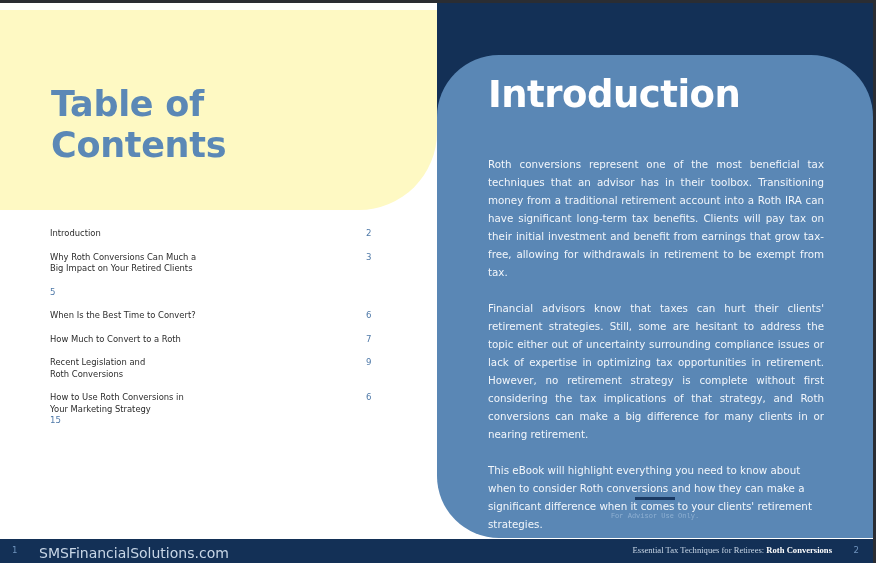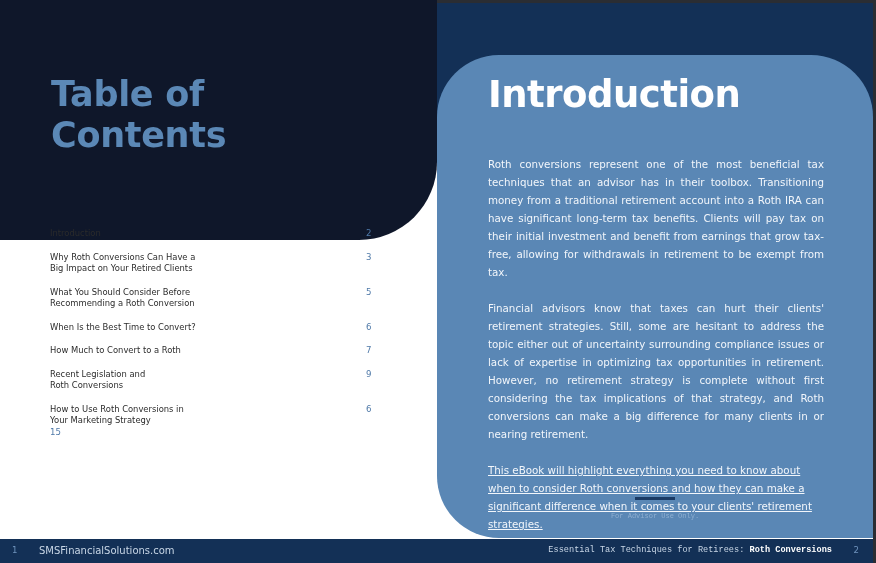--- a/index.html
+++ b/index.html
@@ -5,22 +5,22 @@
   html, body { margin: 0; padding: 0; }
   body {
     width: 876px; height: 563px; overflow: hidden; position: relative;
     background: #ffffff;
     font-family: "Liberation Sans", "DejaVu Sans", sans-serif;
   }
   .topbar { position: absolute; left: 0; top: 0; width: 876px; height: 3px; background: #2a2d33; }
   .right-edge { position: absolute; right: 0; top: 0; width: 3px; height: 563px; background: #2a2d33; }
   .navy-right-bg { position: absolute; left: 437px; top: 3px; width: 439px; height: 140px; background: #133056; }
   .navy-left {
-    position: absolute; left: 0; top: 0; width: 437px; height: 240px;
-    background: #0f172a; border-bottom-right-radius: 78px;
+    position: absolute; left: 0; top: 10px; width: 437px; height: 200px;
+    background: #fef9c3; border-bottom-right-radius: 78px;
   }
   .toc-title {
     position: absolute; left: 51px; top: 74px; margin: 0;
     color: #5b88b6; font-family: "DejaVu Sans", sans-serif; font-weight: bold;
     font-size: 35px; line-height: 41px; letter-spacing: -0.3px;
   }
   .card {
     position: absolute; left: 437px; top: 55px; width: 436px; height: 483px;
     background: #5a87b5; border-radius: 62px 62px 0 62px;
   }
@@ -28,34 +28,34 @@
     position: absolute; left: 51px; top: 18px; margin: 0;
     color: #ffffff; font-family: "DejaVu Sans", sans-serif; font-weight: bold;
     font-size: 37px; letter-spacing: -0.5px;
   }
   .card-body {
     position: absolute; left: 51px; top: 100px; width: 336px;
     color: #f2f6fb; font-family: "DejaVu Sans", sans-serif; font-size: 10.3px; line-height: 18px;
     text-align: justify;
   }
   .card-body p { margin: 0 0 18px 0; }
-  .card-body p.last { text-align: left; text-decoration: underline; }
+  .card-body p.last { text-align: left; }
   .divider { position: absolute; left: 198px; top: 442px; width: 40px; height: 3px; background: #1b3a63; }
   .disclaimer {
     position: absolute; left: 0; width: 436px; top: 457px; text-align: center;
     color: #8fb0d2; font-size: 7px; font-family: Liberation Mono, monospace;
   }
   .toc-list { position: absolute; left: 50px; top: 228px; width: 330px; }
   .toc-item { position: relative; display: flex; justify-content: space-between; align-items: flex-start; }
   .toc-label { color: #2b2b2b; font-family: "DejaVu Sans", sans-serif; font-size: 8.4px; line-height: 11.5px; white-space: pre-line; width: 260px; }
   .toc-page { color: #4f79a8; font-family: "DejaVu Sans", sans-serif; font-size: 8.6px; line-height: 11.5px; width: 14px; text-align: left; }
   .footer { position: absolute; left: 0; top: 539px; width: 873px; height: 24px; background: #133056; }
   .f-num-left { position: absolute; left: 12px; top: 6px; color: #6f93bd; font-size: 8.6px; font-family: "DejaVu Sans", sans-serif; }
-  .f-site { position: absolute; left: 39px; top: 6px; color: #c8d6e6; font-size: 10px; font-family: "DejaVu Sans", sans-serif; }
-  .f-title { position: absolute; right: 41px; top: 6px; color: #c8d6e6; font-size: 8.6px; font-family: Liberation Mono, monospace; }
+  .f-site { position: absolute; left: 39px; top: 6px; color: #c8d6e6; font-size: 14px; font-family: "DejaVu Sans", sans-serif; }
+  .f-title { position: absolute; right: 41px; top: 6px; color: #c8d6e6; font-size: 8.6px; font-family: Liberation Serif, serif; }
   .f-title b { color: #ffffff; }
   .f-num-right { position: absolute; right: 14px; top: 6px; color: #6f93bd; font-size: 8.6px; font-family: "DejaVu Sans", sans-serif; }
 </style>
 </head>
 <body>
 
 <div class="topbar"></div>
 <div class="navy-right-bg"></div>
 
 <div class="navy-left">
@@ -64,27 +64,25 @@
     <span>Contents</span>
   </h1>
 </div>
 
 <div class="toc-list">
   <div class="toc-item" style="margin-bottom:12px">
     <span class="toc-label">Introduction</span>
     <span class="toc-page">2</span>
   </div>
   <div class="toc-item" style="margin-bottom:12px">
-    <span class="toc-label">Why Roth Conversions Can Have a
+    <span class="toc-label">Why Roth Conversions Can Much a
 Big Impact on Your Retired Clients</span>
     <span class="toc-page">3</span>
   </div>
   <div class="toc-item" style="margin-bottom:12px">
-    <span class="toc-label">What You Should Consider Before
-Recommending a Roth Conversion</span>
     <span class="toc-page">5</span>
   </div>
   <div class="toc-item" style="margin-bottom:12px">
     <span class="toc-label">When Is the Best Time to Convert?</span>
     <span class="toc-page">6</span>
   </div>
   <div class="toc-item" style="margin-bottom:12px">
     <span class="toc-label">How Much to Convert to a Roth</span>
     <span class="toc-page">7</span>
   </div>

